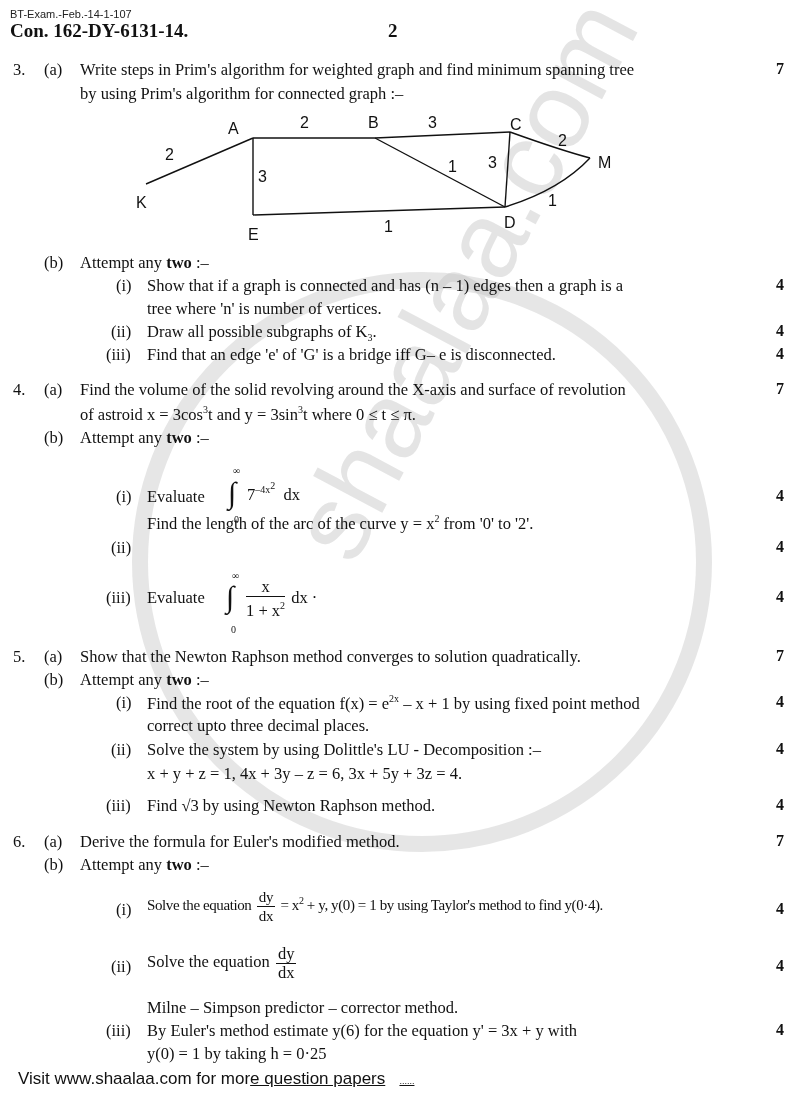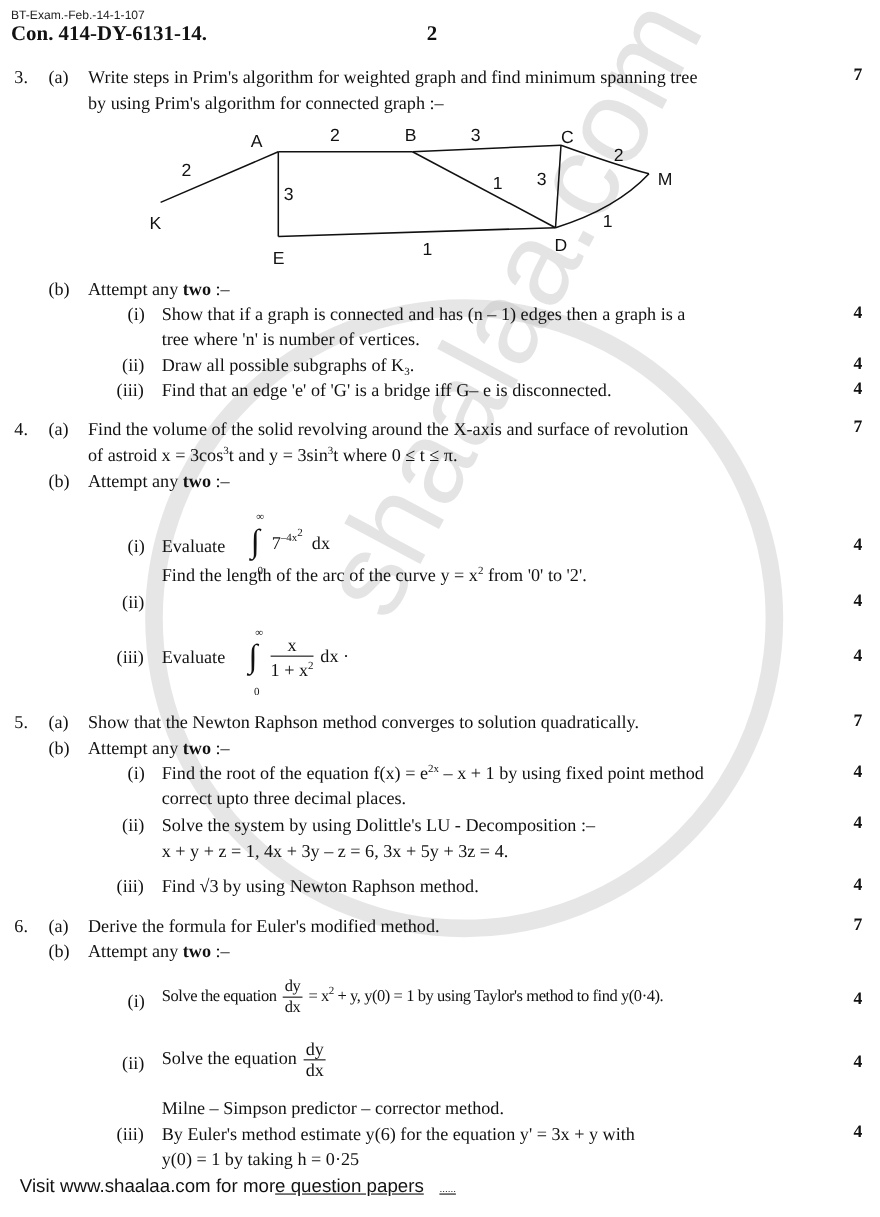--- a/index.html
+++ b/index.html
@@ -24,21 +24,21 @@
   .footer { left:18px; top:1069px; font-family:"Liberation Sans", sans-serif; font-size:17px; }
   .footer .u { text-decoration:underline; }
 </style>
 </head>
 <body>
 
 <div class="watermark"></div>
 <div class="wm-text abs">shaalaa.com</div>
 
 <div class="abs small-hdr">BT-Exam.-Feb.-14-1-107</div>
-<div class="abs con">Con. 414-DY-6131-14.</div>
+<div class="abs con">Con. 162-DY-6131-14.</div>
 <div class="abs pgno">2</div>
 
 <div>
   <span class="abs" style="left:13px;top:60px">3.</span>
   <span class="abs" style="left:44px;top:60px">(a)</span>
   <span class="abs" style="left:80px;top:60px">Write steps in Prim's algorithm for weighted graph and find minimum spanning tree</span>
   <span class="abs" style="left:80px;top:84px">by using Prim's algorithm for connected graph :–</span>
   <span class="mark" style="top:60px">7</span>
 
   <svg class="abs" style="left:0;top:0" width="800" height="250" viewBox="0 0 800 250">

